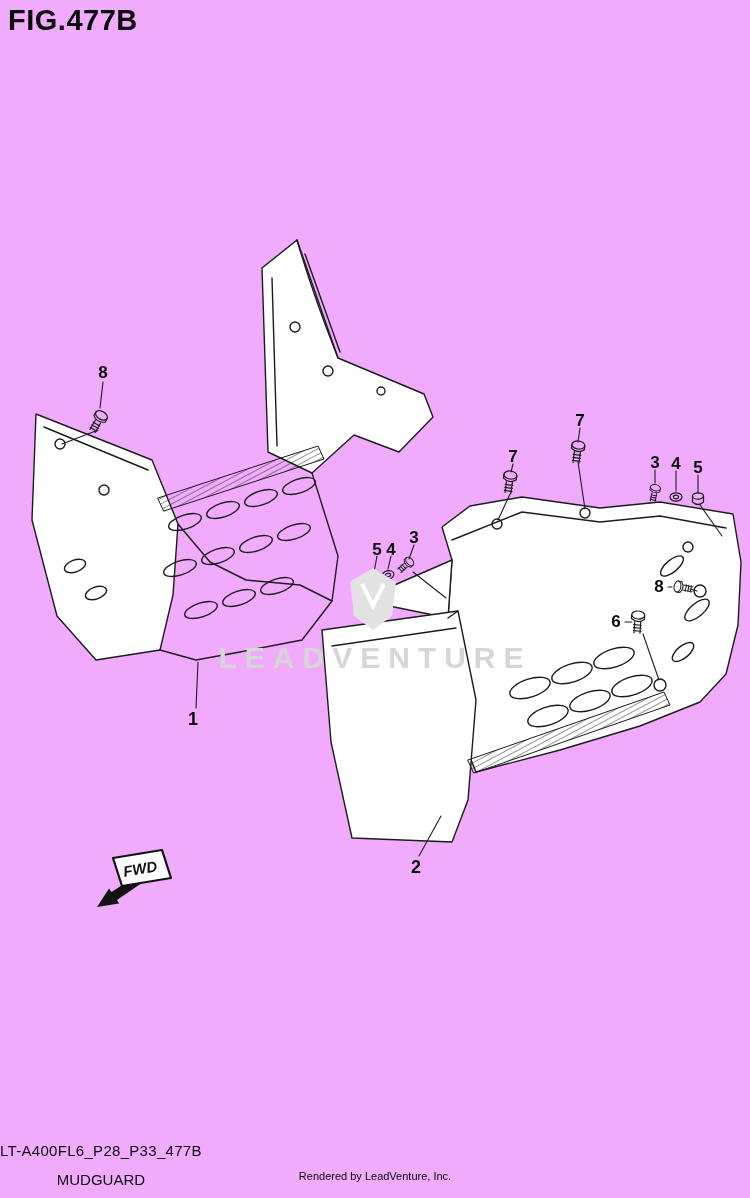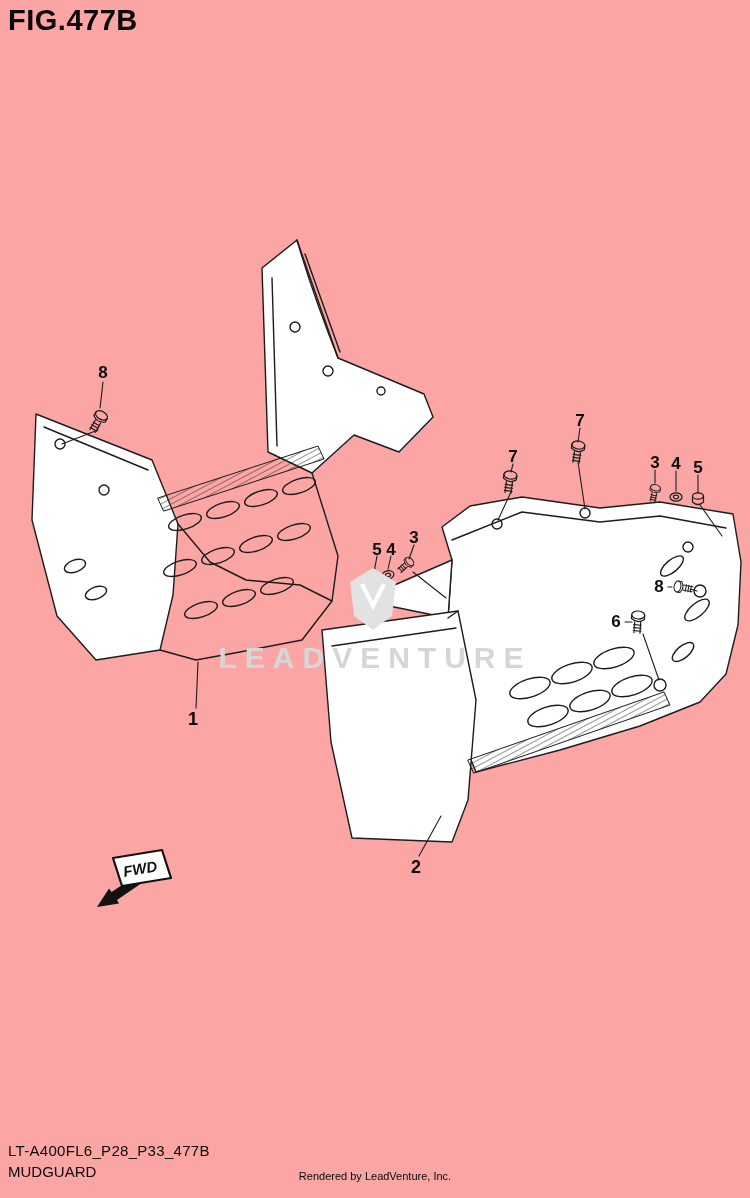--- a/index.html
+++ b/index.html
@@ -1,34 +1,34 @@
 <!DOCTYPE html>
 <html><head>
 <meta charset="utf-8">
 <style>
   html,body{margin:0;padding:0;background:#fff;}
   .page{
-    position:relative;width:750px;height:1198px;background:#fca5a5;overflow:hidden;
+    position:relative;width:750px;height:1198px;background:#f0abfc;overflow:hidden;
     font-family:"Liberation Sans", sans-serif;color:#111;
   }
   .fig-title{
     position:absolute;left:8px;top:4px;margin:0;
     font-size:29px;font-weight:800;letter-spacing:0.5px;color:#0a0a0a;
   }
   svg{position:absolute;left:0;top:0;font-family:"Liberation Sans", sans-serif;}
   .callout{
     position:absolute;transform:translate(-50%,-50%);
     font-size:17px;font-weight:600;color:#0a0a0a;line-height:1;cursor:pointer;
   }
   .part-ref{font-size:18px;}
   .footer-left{
-    position:absolute;left:8px;top:1142px;font-size:15px;color:#0a0a0a;
+    position:absolute;left:0;top:1142px;font-size:15px;color:#0a0a0a;text-align:center;
   }
   .footer-left .code{letter-spacing:0.3px;}
-  .footer-left .name{margin-top:4px;}
+  .footer-left .name{margin-top:12px;}
   .footer-center{
     position:absolute;left:0;right:0;top:1170px;text-align:center;
     font-size:11px;color:#0a0a0a;
   }
 </style>
 </head>
 <body>
 
 <div class="page">
 

